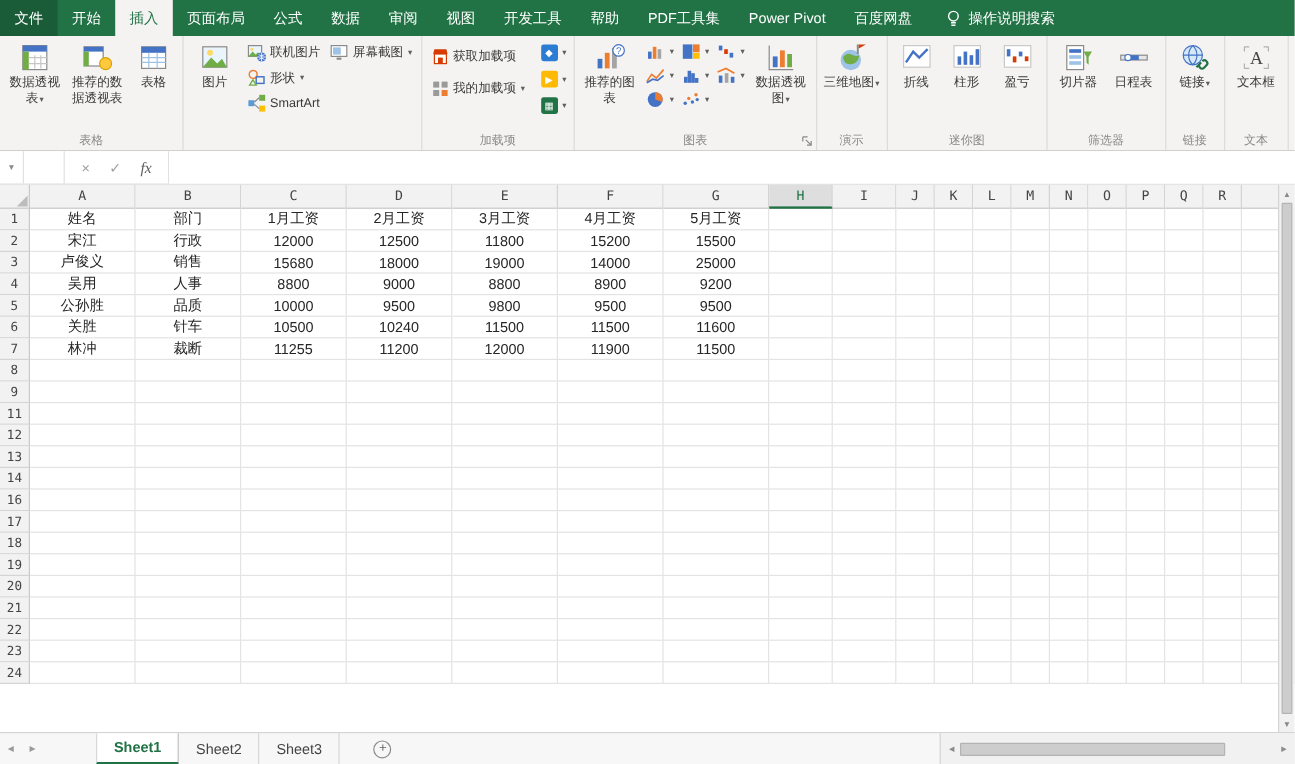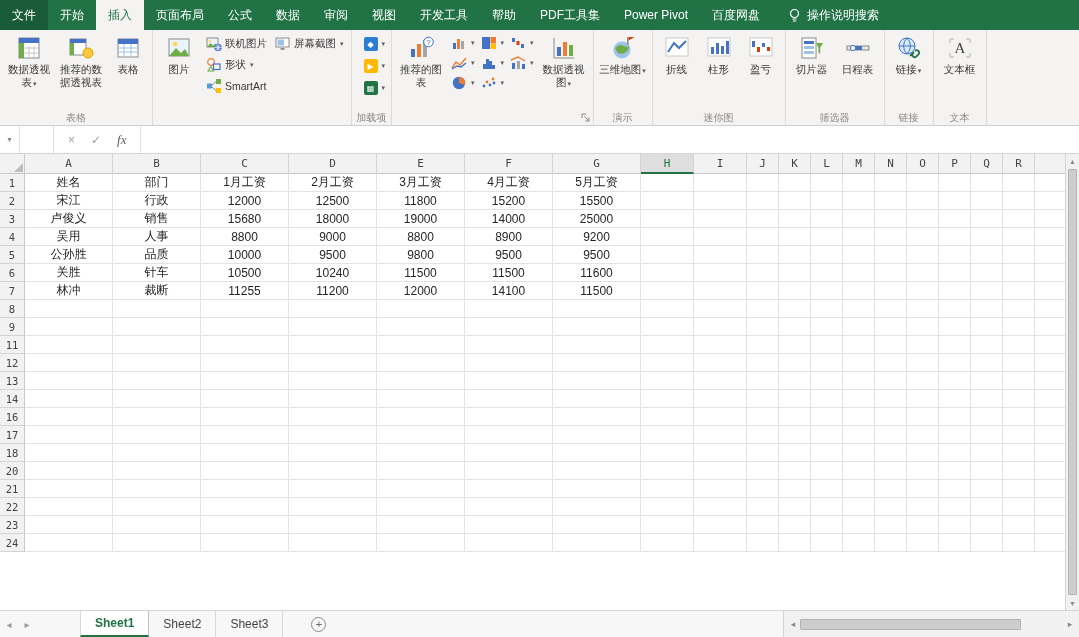--- a/index.html
+++ b/index.html
@@ -209,20 +209,44 @@
               </span>
             <span>屏幕截图</span>
             <span class="dd">▾</span>
           </div>
         </div>
       </div>
     </div>
 
     <div class="rgroup">
       <div class="rgroup-body">
+        <div class="rcol">
+          <div class="rbtn-small rbtn-med">
+            <span class="ricon">
+                <svg width="16" height="16" viewBox="0 0 16 16">
+                  <path d="M2 6l1-4h10l1 4z" fill="#d83b01"></path>
+                  <rect x="3" y="6" width="10" height="8" fill="#fff" stroke="#d83b01"></rect>
+                  <rect x="6" y="9" width="4" height="5" fill="#d83b01"></rect>
+                </svg>
+              </span>
+            <span>获取加载项</span>
+          </div>
+          <div class="rbtn-small rbtn-med">
+            <span class="ricon">
+                <svg width="16" height="16" viewBox="0 0 16 16">
+                  <rect x="2" y="2" width="5" height="5" fill="#9a9a9a"></rect>
+                  <rect x="9" y="2" width="5" height="5" fill="#9a9a9a"></rect>
+                  <rect x="2" y="9" width="5" height="5" fill="#9a9a9a"></rect>
+                  <rect x="9" y="9" width="5" height="5" fill="#ed7d31"></rect>
+                </svg>
+              </span>
+            <span>我的加载项</span>
+            <span class="dd">▾</span>
+          </div>
+        </div>
         <div class="rcol" style="margin-left:6px">
           <div class="rbtn-small rbtn-sq">
             <span class="sqicon" style="background:#2b7cd3">◆</span>
             <span class="dd">▾</span>
           </div>
           <div class="rbtn-small rbtn-sq">
             <span class="sqicon" style="background:#ffb900">▶</span>
             <span class="dd">▾</span>
           </div>
           <div class="rbtn-small rbtn-sq">
@@ -337,20 +361,21 @@
               <svg width="26" height="26" viewBox="0 0 26 26">
                 <path d="M3 3v20h20" stroke="#8a8a8a" fill="none"></path>
                 <rect x="6" y="12" width="4" height="9" fill="#4472c4"></rect>
                 <rect x="12" y="7" width="4" height="14" fill="#ed7d31"></rect>
                 <rect x="18" y="10" width="4" height="11" fill="#70ad47"></rect>
               </svg>
             </span>
           <span class="rlabel"><span>数据透视图</span><span class="dd">▾</span></span>
         </div>
       </div>
+      <div class="rgroup-label">图表</div>
       <span class="launcher">
           <svg width="9" height="9" viewBox="0 0 9 9">
             <path d="M1 1h4M1 1v4" stroke="#8a8886" fill="none"></path>
             <path d="M3.5 3.5L8 8M8 4.5V8H4.5" stroke="#8a8886" fill="none"></path>
           </svg>
         </span>
     </div>
 
     <div class="rgroup">
       <div class="rgroup-body">
@@ -638,21 +663,21 @@
           <div class="cell" style="width: 32px;"></div>
           <div class="cell filler"></div>
         </div>
         <div class="grid-row">
           <div class="row-h">7</div>
           <div class="cell" style="width: 88px;">林冲</div>
           <div class="cell" style="width: 88px;">裁断</div>
           <div class="cell" style="width: 88px;">11255</div>
           <div class="cell" style="width: 88px;">11200</div>
           <div class="cell" style="width: 88px;">12000</div>
-          <div class="cell" style="width: 88px;">14100</div>
+          <div class="cell" style="width: 88px;">11900</div>
           <div class="cell" style="width: 88px;">11500</div>
           <div class="cell" style="width: 53px;"></div>
           <div class="cell" style="width: 53px;"></div>
           <div class="cell" style="width: 32px;"></div>
           <div class="cell" style="width: 32px;"></div>
           <div class="cell" style="width: 32px;"></div>
           <div class="cell" style="width: 32px;"></div>
           <div class="cell" style="width: 32px;"></div>
           <div class="cell" style="width: 32px;"></div>
           <div class="cell" style="width: 32px;"></div>
@@ -831,20 +856,42 @@
           <div class="cell" style="width: 32px;"></div>
           <div class="cell" style="width: 32px;"></div>
           <div class="cell" style="width: 32px;"></div>
           <div class="cell" style="width: 32px;"></div>
           <div class="cell" style="width: 32px;"></div>
           <div class="cell" style="width: 32px;"></div>
           <div class="cell filler"></div>
         </div>
         <div class="grid-row">
           <div class="row-h">18</div>
+          <div class="cell" style="width: 88px;"></div>
+          <div class="cell" style="width: 88px;"></div>
+          <div class="cell" style="width: 88px;"></div>
+          <div class="cell" style="width: 88px;"></div>
+          <div class="cell" style="width: 88px;"></div>
+          <div class="cell" style="width: 88px;"></div>
+          <div class="cell" style="width: 88px;"></div>
+          <div class="cell" style="width: 53px;"></div>
+          <div class="cell" style="width: 53px;"></div>
+          <div class="cell" style="width: 32px;"></div>
+          <div class="cell" style="width: 32px;"></div>
+          <div class="cell" style="width: 32px;"></div>
+          <div class="cell" style="width: 32px;"></div>
+          <div class="cell" style="width: 32px;"></div>
+          <div class="cell" style="width: 32px;"></div>
+          <div class="cell" style="width: 32px;"></div>
+          <div class="cell" style="width: 32px;"></div>
+          <div class="cell" style="width: 32px;"></div>
+          <div class="cell filler"></div>
+        </div>
+        <div class="grid-row">
+          <div class="row-h">19</div>
           <div class="cell" style="width: 88px;"></div>
           <div class="cell" style="width: 88px;"></div>
           <div class="cell" style="width: 88px;"></div>
           <div class="cell" style="width: 88px;"></div>
           <div class="cell" style="width: 88px;"></div>
           <div class="cell" style="width: 88px;"></div>
           <div class="cell" style="width: 88px;"></div>
           <div class="cell" style="width: 53px;"></div>
           <div class="cell" style="width: 53px;"></div>
           <div class="cell" style="width: 32px;"></div>

